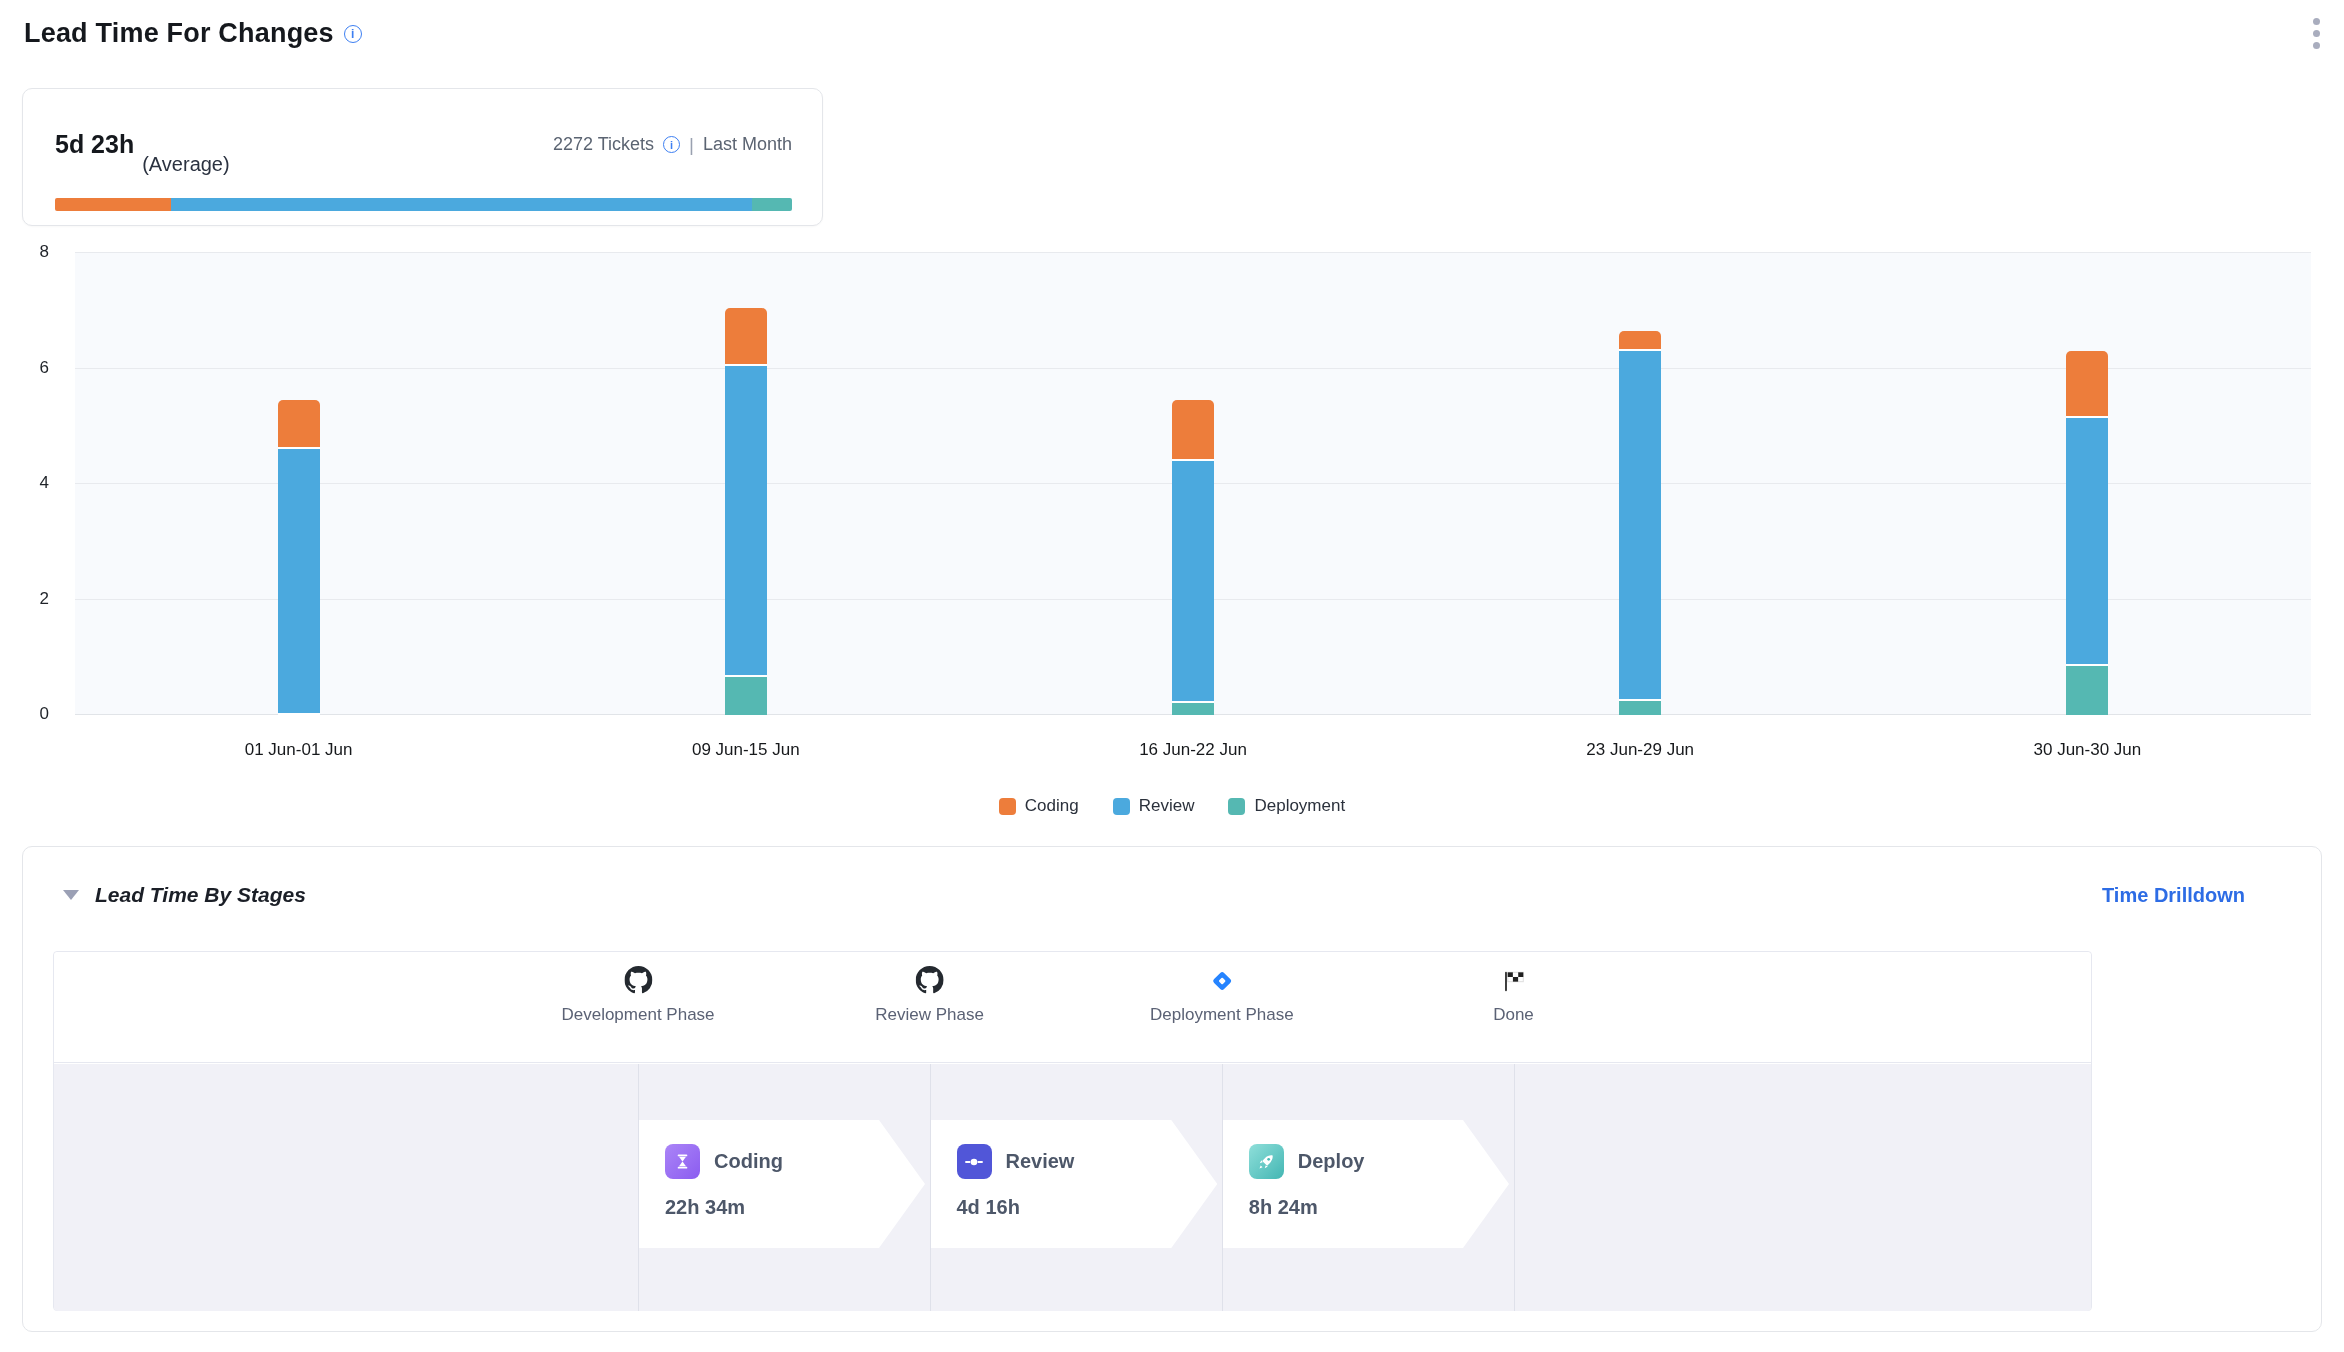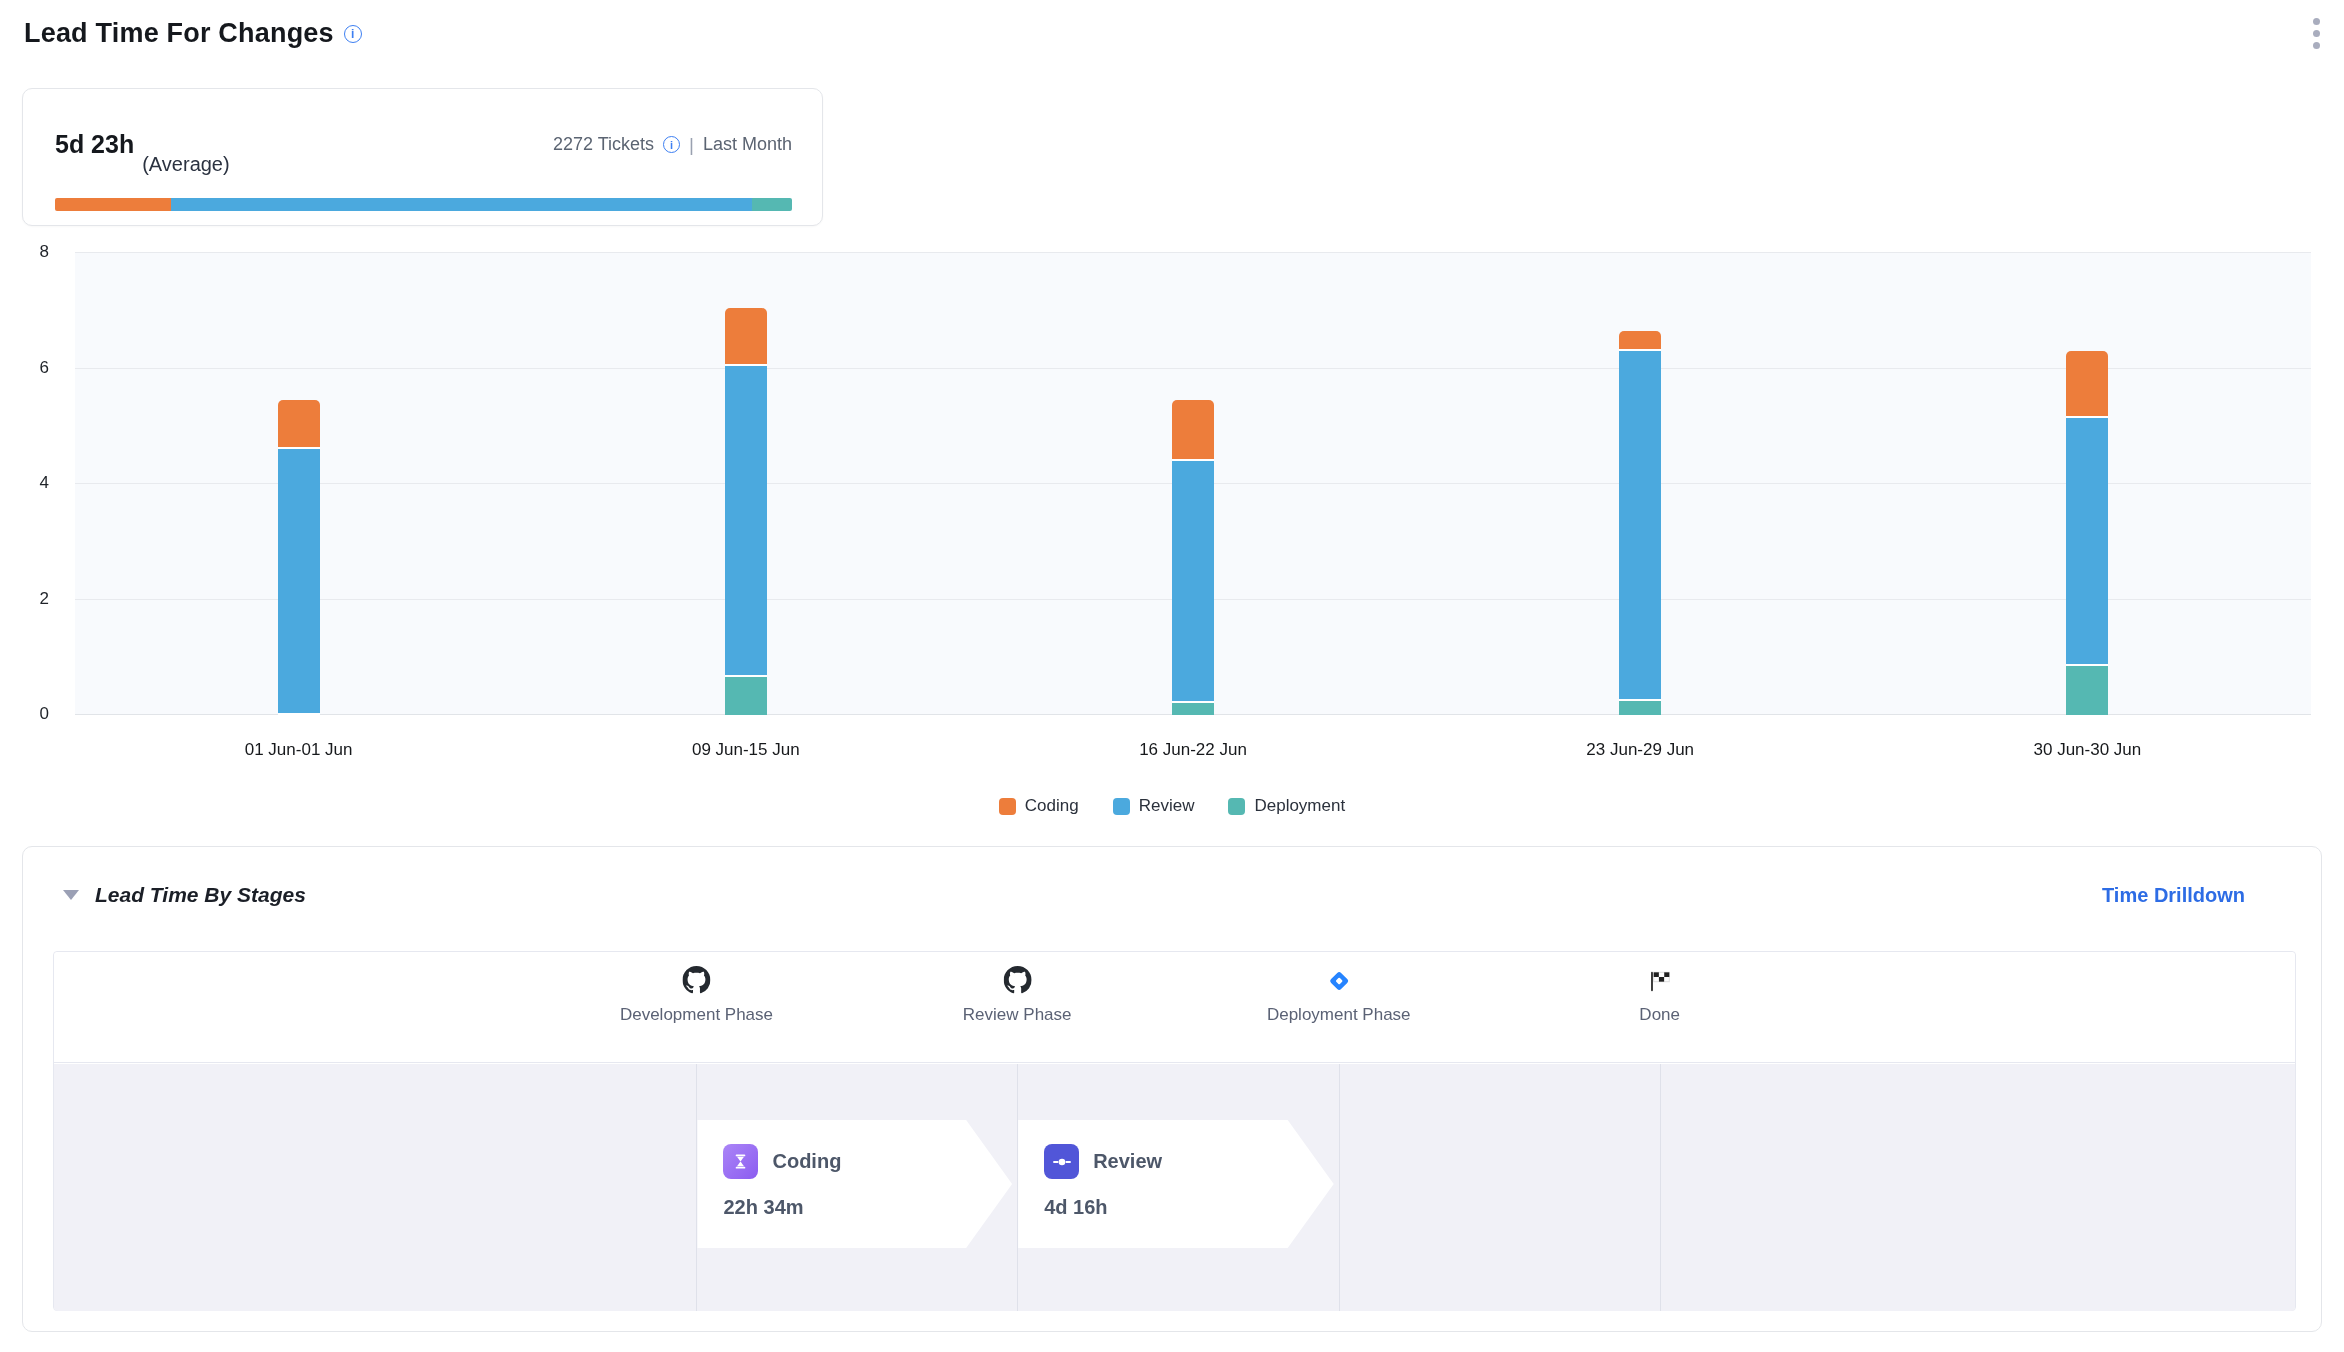--- a/index.html
+++ b/index.html
@@ -47,21 +47,21 @@
 
   
   .stages { position:absolute; left:22px; top:846px; width:2300px; height:486px;
     background:#fff; border:1px solid #e4e6ea; border-radius:10px; }
   .stages-hdr { position:absolute; left:40px; right:40px; top:36px; display:flex; align-items:center; }
   .tri-icon { width:0; height:0; border-left:8px solid transparent; border-right:8px solid transparent;
     border-top:10px solid #9ba0b5; margin-right:16px; cursor:pointer; }
   .stages-title { font-size:21px; font-weight:bold; color:#1b1f27;font-style:italic; }
   .drilldown { margin-left:auto; margin-right:36px; font-size:20px; font-weight:bold; color:#2d6ce5; cursor:pointer; }
 
-  .stage-table { position:absolute; left:30px; top:104px; width:2243px; height:360px;
+  .stage-table { position:absolute; left:30px; top:104px; width:2039px; height:360px;
     border:1px solid #e6e8f0; border-radius:4px; background:#fff; }
   .stage-head { position:absolute; left:0; top:0; width:100%; height:111px; background:#fff;
     border-bottom:1px solid #e6e8f0; border-radius:4px 4px 0 0; }
   .stage-body { position:absolute; left:0; top:112px; width:100%; height:247px;
     background:#f1f1f7; border-radius:0 0 4px 4px; }
   .phase { position:absolute; top:14px; transform:translateX(-50%); display:flex; flex-direction:column;
     align-items:center; gap:11px; }
   .phase-icon { height:28px; display:flex; align-items:flex-end; }
   .phase-label { font-size:17px; color:#5b6275; white-space:nowrap; }
   .vdivider { position:absolute; top:0; bottom:0; width:1px; background:#dfe1ea; }
@@ -247,17 +247,30 @@
                 <svg width="22" height="22" viewBox="0 0 24 24">
                   <line x1="2.5" y1="12" x2="8" y2="12" stroke="#fff" stroke-width="2.4"></line>
                   <line x1="16" y1="12" x2="21.5" y2="12" stroke="#fff" stroke-width="2.4"></line>
                   <circle cx="12" cy="12" r="3.6" fill="#fff"></circle>
                 </svg>
               </span>
               <span class="stage-label">Review</span>
             </div>
             <div class="stage-value">4d 16h</div>
           </div>
+          <div class="stage-card" style="left: calc(57.33% + 1px); width: 14.05%;">
+            <div class="stage-card-row">
+              <span class="stage-ic" style="background: linear-gradient(135deg, rgb(143, 223, 218), rgb(67, 182, 179));">
+                <svg width="22" height="22" viewBox="0 0 24 24">
+                  <path fill="#fff" d="M19.2 4.8c.5 2.9-.7 6-2.9 8.2l-3.1 3.1-5.3-5.3 3.1-3.1c2.2-2.2 5.3-3.4 8.2-2.9z"></path>
+                  <circle cx="14.9" cy="9.1" r="1.5" fill="#49b9b6"></circle>
+                  <path fill="#fff" d="M8.3 12.4l-3.2 1 2-3.4zM11.6 15.7l-1 3.2 3.4-2zM4.9 19.1l1.3-3.4 2.1 2.1z"></path>
+                </svg>
+              </span>
+              <span class="stage-label">Deploy</span>
+            </div>
+            <div class="stage-value">8h 24m</div>
+          </div>
         </div>
     </div>
   </div>
 
 </div>
 
 </body></html>

